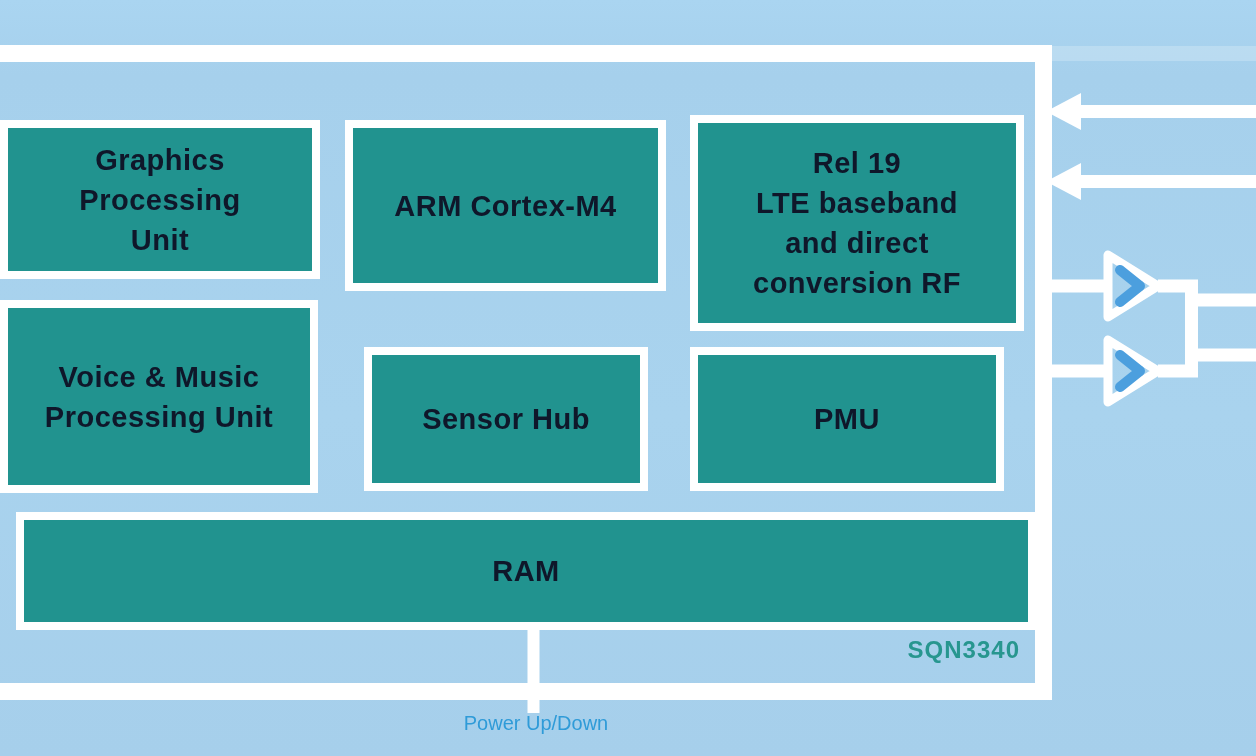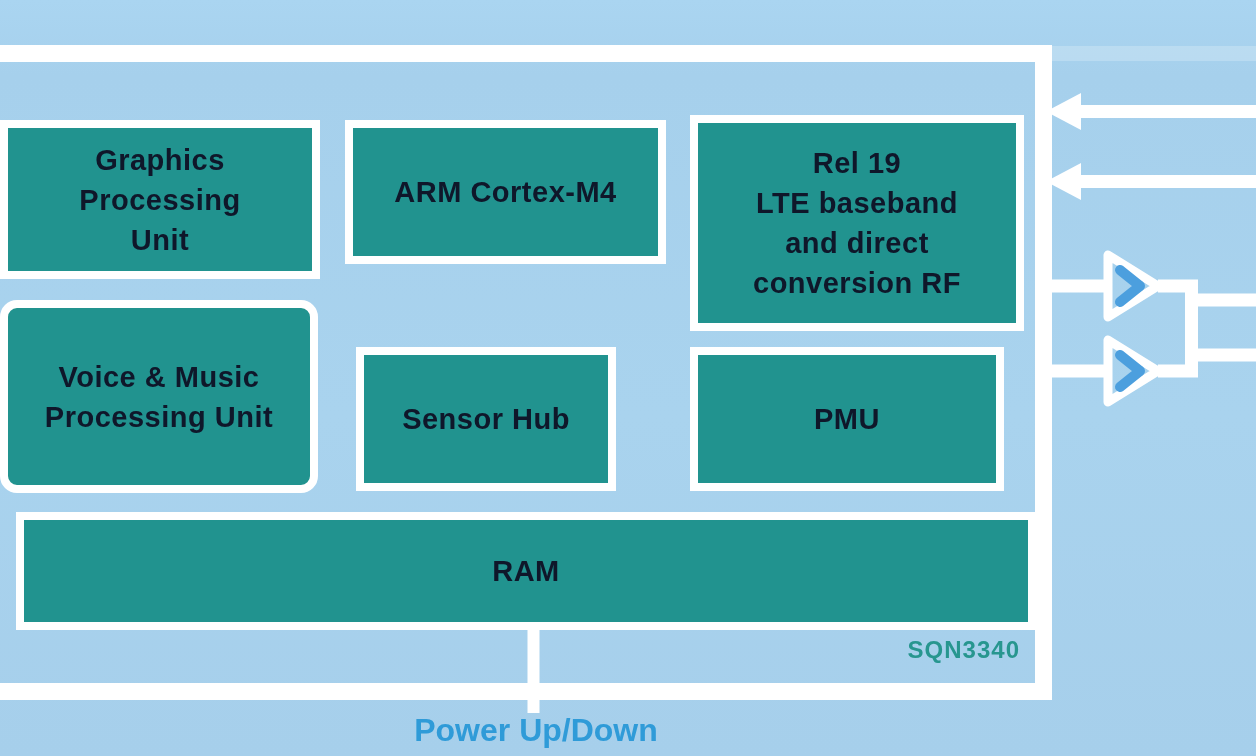--- a/index.html
+++ b/index.html
@@ -39,44 +39,44 @@
     color: #0f172a;
     font-weight: bold;
     font-size: 29px;
     line-height: 40px;
     letter-spacing: 0.5px;
   }
   .block .lbl {
     white-space: pre-line;
   }
   .block-gpu    { left: 0;     top: 120px; width: 320px;  height: 159px; }
-  .block-arm    { left: 345px; top: 120px; width: 321px;  height: 144px; }
+  .block-arm    { left: 345px; top: 120px; width: 321px;  height: 171px; }
   .block-lte    { left: 690px; top: 115px; width: 334px;  height: 216px; }
-  .block-voice  { left: 0;     top: 300px; width: 318px;  height: 193px; border-radius: 17px; }
-  .block-sensor { left: 356px; top: 347px; width: 260px;  height: 144px; }
+  .block-voice  { left: 0;     top: 300px; width: 318px;  height: 193px; }
+  .block-sensor { left: 364px; top: 347px; width: 284px;  height: 144px; }
   .block-pmu    { left: 690px; top: 347px; width: 314px;  height: 144px; }
   .block-ram    { left: 16px;     top: 512px; width: 1020px; height: 118px; }
   .part-number {
     position: absolute;
     right: 236px;
     top: 636px;
     color: #27968f;
     font-weight: bold;
     font-size: 24px;
     letter-spacing: 1px;
   }
   .power-label {
     position: absolute;
     left: 405px;
     top: 712px;
     width: 262px;
     text-align: center;
     color: #2f9bd8;
-    font-weight: bold;
-    font-size: 32px;
+    font-weight: normal;
+    font-size: 20px;
   }
 </style>
 </head>
 <body>
 
 <div class="stage">
 
   <svg class="lines-layer" viewBox="0 0 1256 756" xmlns="http://www.w3.org/2000/svg">
 
     <path d="M-20 53.5 H1043.5 V691.5 H-20" fill="none" stroke="#ffffff" stroke-width="17"></path>

